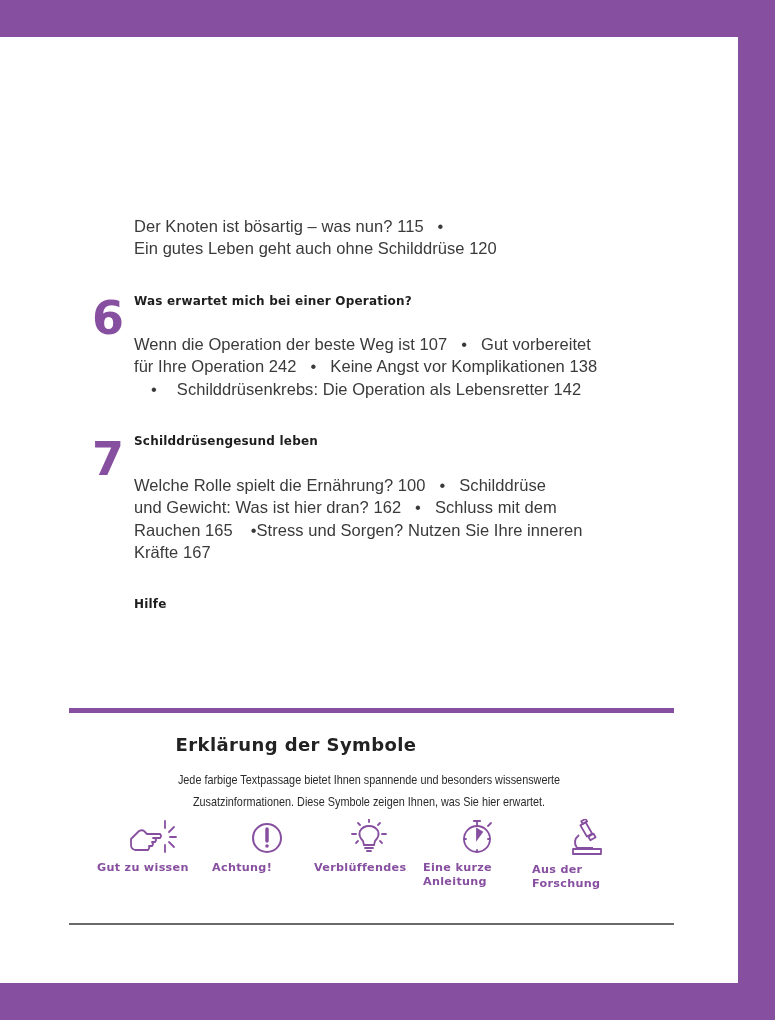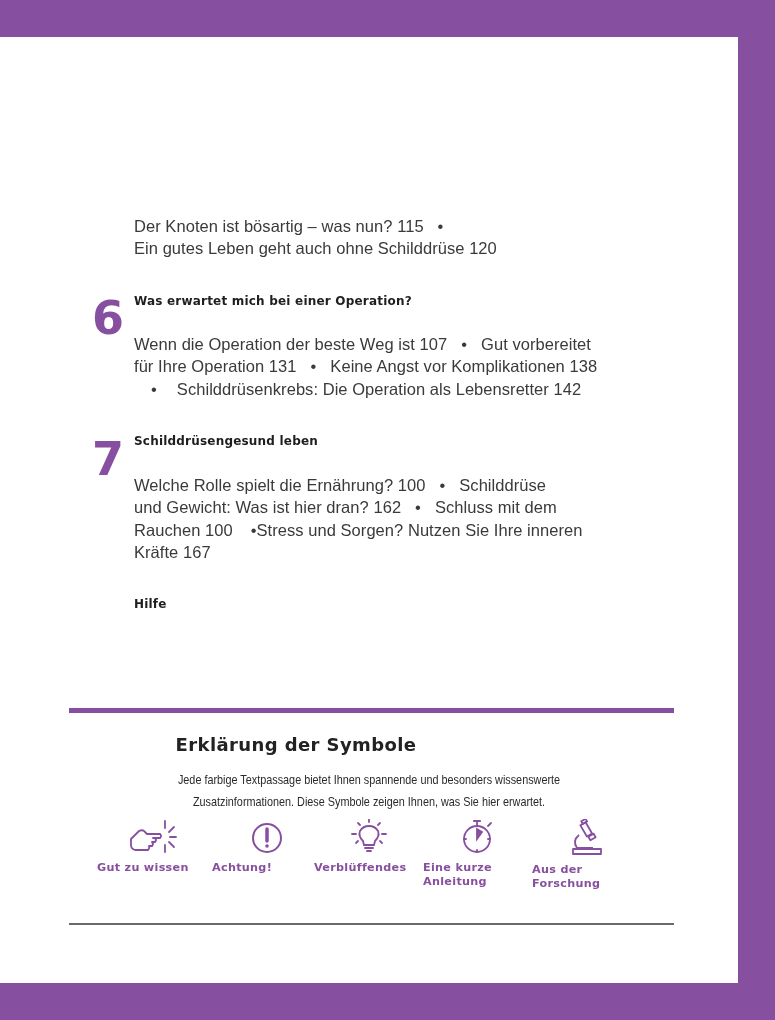--- a/index.html
+++ b/index.html
@@ -50,30 +50,30 @@
 
   <div class="toc-text" style="top:178px;">
     <div><span>Der Knoten ist bösartig – was nun?  115</span><span class="sep">•</span></div>
     <div><span>Ein gutes Leben geht auch ohne Schilddrüse  120</span></div>
   </div>
 
   <div class="chapter-num" style="top:258px;">6</div>
   <div class="chapter-title" style="top:257px;">Was erwartet mich bei einer Operation?</div>
   <div class="toc-text" style="top:296px;">
     <div><span>Wenn die Operation der beste Weg ist   107</span><span class="sep">•</span><span>Gut vorbereitet</span></div>
-    <div><span>für Ihre Operation  131</span><span class="sep">•</span><span>Keine Angst vor Komplikationen  138</span></div>
+    <div><span>für Ihre Operation  242</span><span class="sep">•</span><span>Keine Angst vor Komplikationen  138</span></div>
     <div style="padding-left:17px;"><span>•</span><span style="display:inline-block;width:20px;"></span><span>Schilddrüsenkrebs: Die Operation als Lebensretter  142</span></div>
   </div>
 
   <div class="chapter-num" style="top:399px;">7</div>
   <div class="chapter-title" style="top:397px;">Schilddrüsengesund leben</div>
   <div class="toc-text" style="top:437px;">
     <div><span>Welche Rolle spielt die Ernährung?  100</span><span class="sep">•</span><span>Schilddrüse</span></div>
     <div><span>und Gewicht: Was ist hier dran?  162</span><span class="sep">•</span><span>Schluss mit dem</span></div>
-    <div><span>Rauchen  100</span><span style="display:inline-block;width:18px;"></span><span>•</span><span>Stress und Sorgen? Nutzen Sie Ihre inneren</span></div>
+    <div><span>Rauchen  165</span><span style="display:inline-block;width:18px;"></span><span>•</span><span>Stress und Sorgen? Nutzen Sie Ihre inneren</span></div>
     <div><span>Kräfte  167</span></div>
   </div>
 
   <div class="chapter-title" style="top:560px;">Hilfe</div>
 
   <div class="purple-rule"></div>
 
   <div class="symbols-title">Erklärung der Symbole</div>
   <div class="symbols-desc">
     <div>Jede farbige Textpassage bietet Ihnen spannende und besonders wissenswerte</div>

